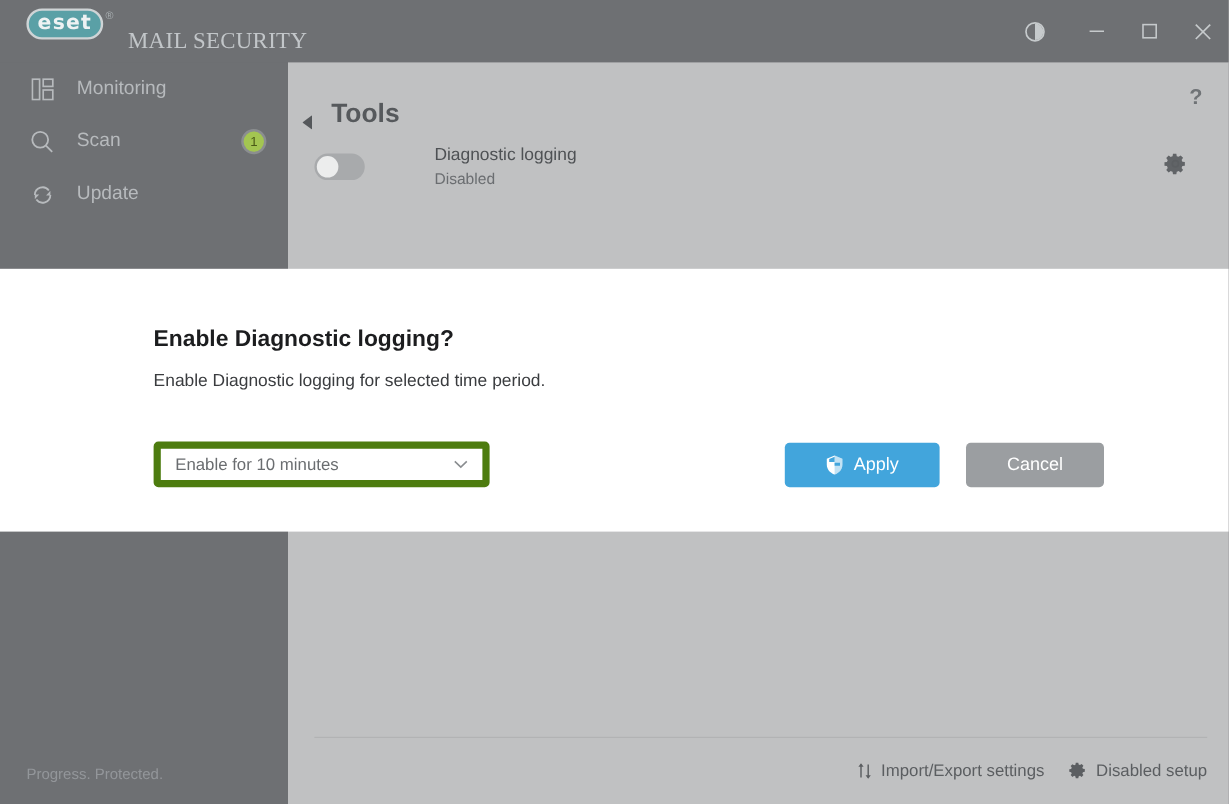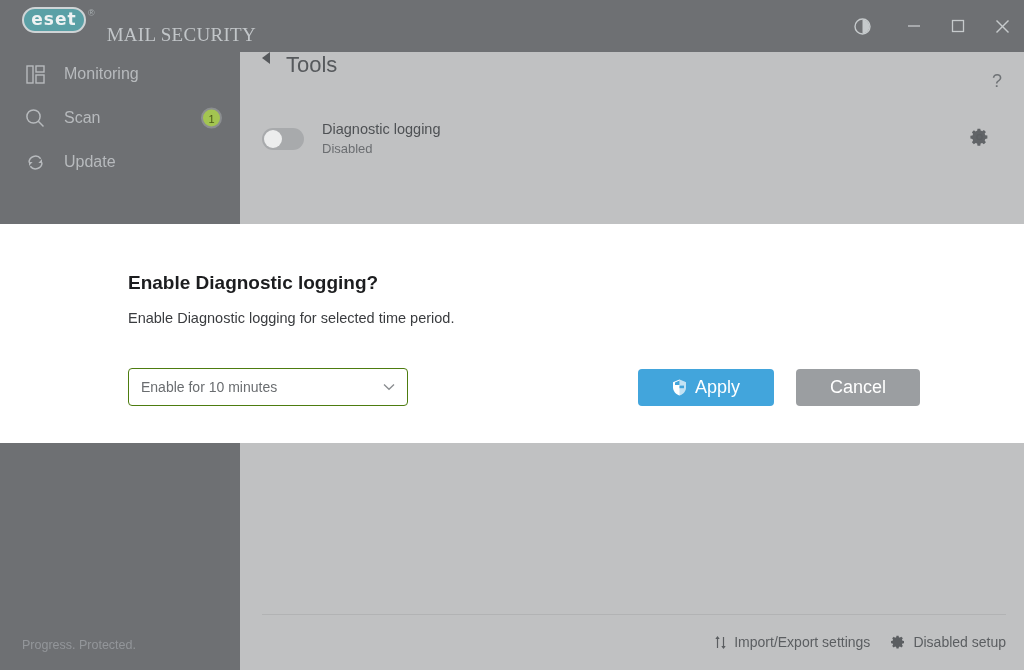--- a/index.html
+++ b/index.html
@@ -111,22 +111,23 @@
 
   
   .content {
     position: absolute; top: 52px; left: 240px;
     width: 784px; height: 618px;
     background: #c0c1c2;
   }
   .content-head {
     position: relative;
     height: 56px;
-    display: flex; align-items: flex-start;
-    padding-left: 22px;
+    display: flex; align-items: flex-end;
+    padding-left: 12px;
+    font-weight: bold;
   }
   .back-arrow {
     color: #55585b;
     margin-right: 14px;
     display: flex; align-items: center;
   }
   .page-title {
     color: #56595c;
     font-size: 22px;
   }
@@ -135,20 +136,21 @@
     right: 22px; top: 20px;
     color: #6f7376;
     font-size: 18px;
     line-height: 1;
   }
   .setting-row {
     position: relative;
     display: flex; align-items: center;
     padding-left: 22px;
     height: 62px;
+    gap: 40px;
   }
   .toggle {
     width: 42px; height: 22px;
     border-radius: 11px;
     background: #a8aaac;
     position: relative;
     margin-right: 18px;
     flex: none;
   }
   .toggle .knob {
@@ -229,21 +231,21 @@
   }
   .modal-controls {
     position: absolute;
     left: 108px; right: 104px;
     top: 144px;
     display: flex; align-items: center;
   }
   .select-box {
     position: relative;
     width: 280px; height: 38px;
-    border: 1px solid #4d7c0f;
+    border: 6px solid #4d7c0f;
     border-radius: 4px;
     background: #fff;
     display: flex; align-items: center;
     padding: 0 12px;
   }
   .select-value {
     color: #6a6d70;
     font-size: 14px;
   }
   .select-chevron {
@@ -254,21 +256,21 @@
     display: flex;
   }
   .btn-group {
     margin-left: auto;
     display: flex; align-items: center;
   }
   .btn {
     height: 37px;
     border-radius: 4px;
     display: flex; align-items: center; justify-content: center;
-    font-size: 18px;
+    font-size: 15px;
     color: #ffffff;
     padding: 0 34px;
     white-space: nowrap;
   }
   .btn-apply {
     background: #42a5dc;
     min-width: 115px;
   }
   .btn-apply .shield { margin-right: 8px; display: flex; }
   .btn-cancel {

